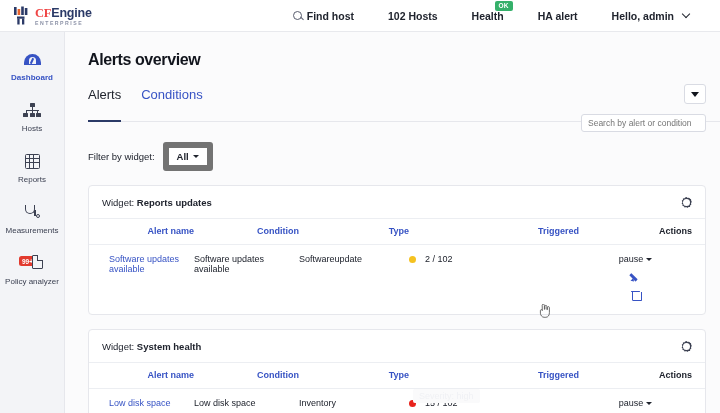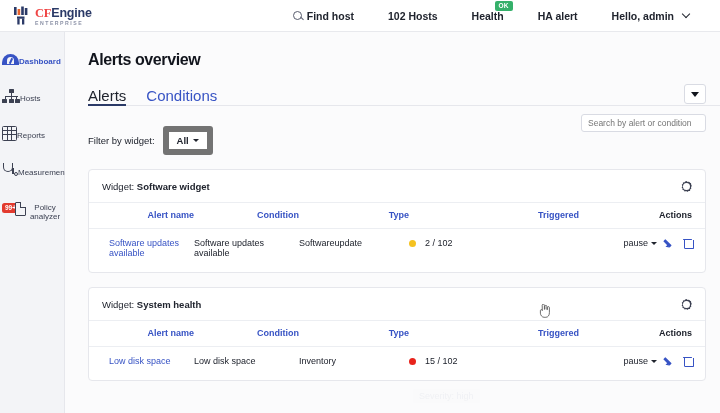--- a/index.html
+++ b/index.html
@@ -53,21 +53,21 @@
     margin-left:4px; margin-top:-3px;
   }
 
   
   .sidebar {
     position:absolute; top:32px; left:0; width:65px; height:381px;
     background:#f3f4f7; border-right:1px solid #e6e7ec;
     padding-top:9px;
   }
   .side-item {
-    display:flex; align-items:center;
+    display:flex; flex-direction:column; align-items:center;
     padding:9px 2px 10px; cursor:pointer; position:relative;
   }
   .side-label { font-size:8px; color:#3c4152; margin-top:5px; text-align:center; }
   .side-item.active .side-label { color:#3753c4; font-weight:700; }
   .side-ico { height:18px; display:flex; align-items:center; justify-content:center; position:relative; }
 
   .ico-dash { width:17px; height:11px; background:#3753c4;
     border-radius:9px 9px 0 0; position:relative; }
   .ico-dash::after{ content:""; position:absolute; left:5px; top:3px; width:7px; height:7px;
     background:#f3f4f7; border-radius:50% 50% 0 0 ; }
@@ -116,21 +116,21 @@
     position:absolute; right:14px; top:52px; width:22px; height:20px;
     border:1px solid #d9dbe3; border-radius:3px; background:#fff;
     display:flex; align-items:center; justify-content:center; cursor:pointer;
   }
   .caret-blk { width:0;height:0;border-left:4px solid transparent;border-right:4px solid transparent;border-top:5px solid #12151d; }
 
   .tabs {
     margin:18px 0 0 23px; display:flex; gap:20px; position:relative;
     border-bottom:1px solid #e6e7ec; width:calc(100% - 23px); padding-bottom:7px;
   }
-  .tab { font-size:15px; color:#3753c4; cursor:pointer; position:relative; padding-bottom:0; margin-bottom:-8px; }
+  .tab { font-size:13px; color:#3753c4; cursor:pointer; position:relative; padding-bottom:18px; margin-bottom:-8px; }
   .tab.active { color:#20242e; font-weight:400; border-bottom:2px solid #2b3a67; }
 
   .search-box {
     position:absolute; right:14px; top:82px; width:125px; height:18px;
     border:1px solid #d9dbe3; border-radius:3px; background:#fff;
     font-size:8.5px; color:#9a9fb0; padding:0 6px; line-height:17px;
   }
 
   .filter-row { display:flex; align-items:center; gap:8px; margin:20px 0 0 23px; }
   .filter-label { font-size:9.5px; color:#20242e; }
@@ -179,21 +179,21 @@
   .c1 { padding-left:20px; width:105px; }
   .c2 { width:105px;margin-top:28px; }
   .c3 { width:110px; }
   .c4 { width:170px; }
   .c5 { text-align:right; padding-right:13px; }
   thead th.c1 { padding-left:20px; }
 
   .alert-link { color:#3753c4; cursor:pointer; }
   .trig { display:flex; align-items:center; gap:9px; }
   .dot { width:7px; height:7px; border-radius:50%; flex:none; }
-  .actions-cell { display:flex; align-items:center; justify-content:flex-end; gap:8px; }
+  .actions-cell { display:flex; align-items:center; justify-content:flex-end; gap:8px;flex-direction:column; }
   .pause-btn { display:flex; align-items:center; gap:3px; font-size:9px; color:#20242e; cursor:pointer; }
 
   .pencil { width:10px; height:10px; position:relative; cursor:pointer; }
   .pencil::before {
     content:""; position:absolute; left:1px; top:1px; width:2.6px; height:9px;
     background:#3753c4; transform:rotate(-45deg); transform-origin:center;
     border-radius:.5px;
   }
   .pencil::after {
     content:""; position:absolute; left:0.5px; bottom:0px; width:0;height:0;
@@ -346,21 +346,21 @@
       <div class="all-btn">
         <span>All</span>
         <span class="caret-sm"></span>
       </div>
     </div>
 
     <div class="card">
       <div class="card-head">
         <span class="card-title">
           <span>Widget:</span>
-          <b>Software widget</b>
+          <b>Reports updates</b>
         </span>
         <span class="gear"></span>
       </div>
       <table>
         <thead>
           <tr>
             <th class="c1">Alert name</th>
             <th class="c2">Condition</th>
             <th class="c3">Type</th>
             <th class="c4">Triggered</th>

